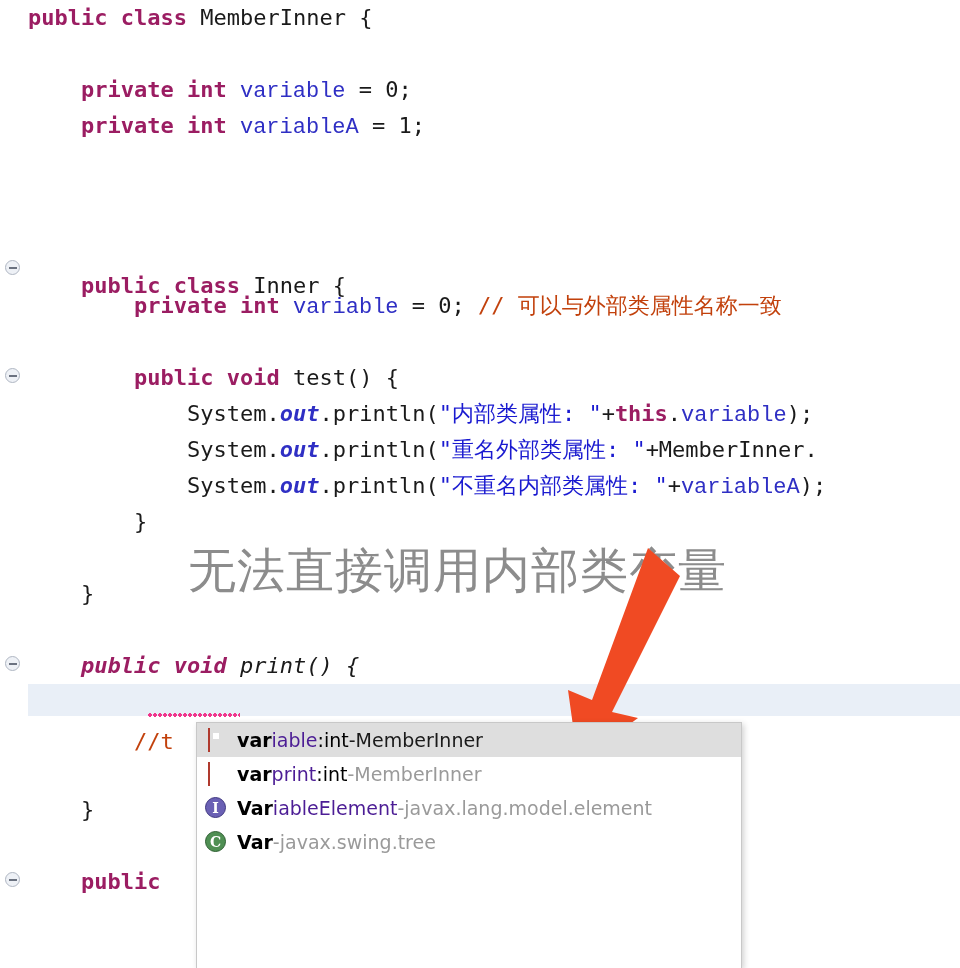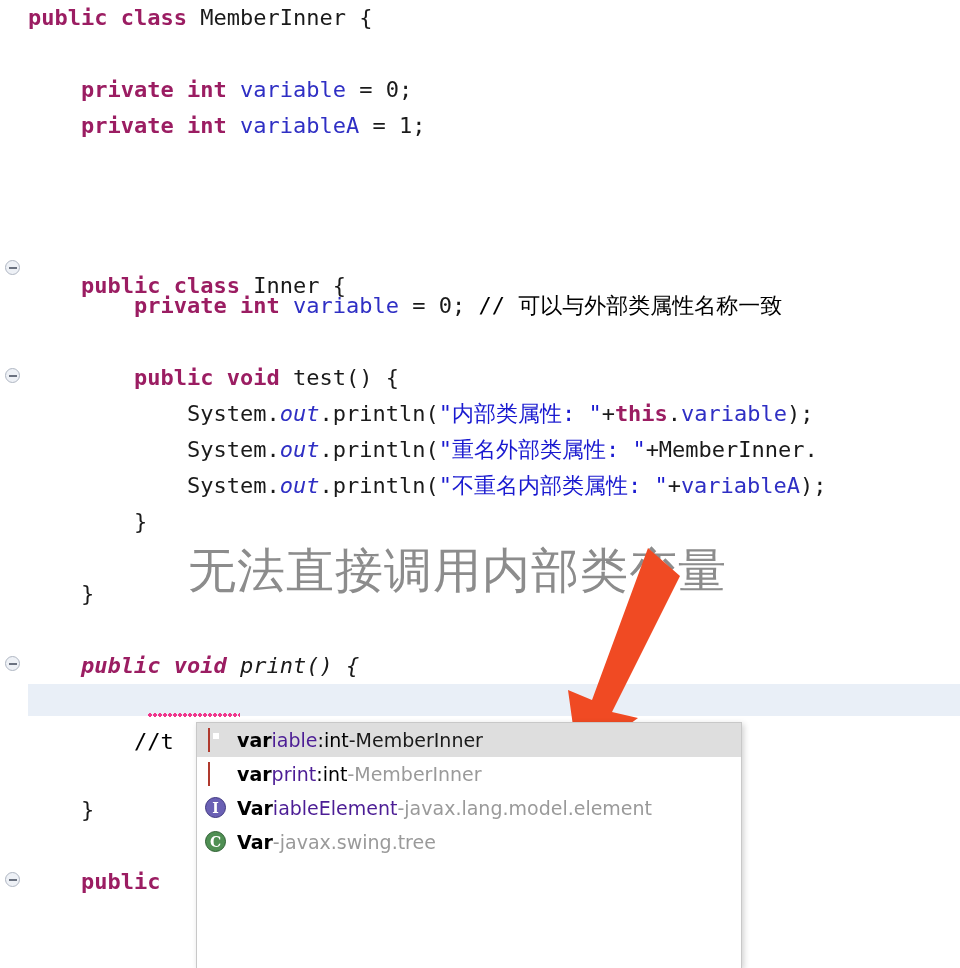--- a/index.html
+++ b/index.html
@@ -58,24 +58,24 @@
   }
   .current-line-bg {
     position: absolute;
     left: 28px;
     width: 932px;
     height: 32px;
     background: #e9eff7;
   }
 
   .kw   { color: #9b1d62; font-weight: bold; }
-  .fld  { color: #2f2fc4; }
+  .fld  { color: #2f2fc4; font-family: Liberation Mono, monospace; }
   .str  { color: #1a1ad0; }
-  .cmt  { color: #000000; }
-  .stat { color: #2f2fc4; font-weight: normal; font-style: italic; margin-top: 8px; }
+  .cmt  { color: #c2410c; }
+  .stat { color: #2f2fc4; font-weight: bold; font-style: italic; margin-top: 8px; }
   .plain{ color: #1a1a1a; }
 
   .typed {
     font-family: "DejaVu Sans", sans-serif;
     font-size: 22px;
     color: #1a1a1a;
     position: relative;
   }
   .squiggle {
     position: absolute;

